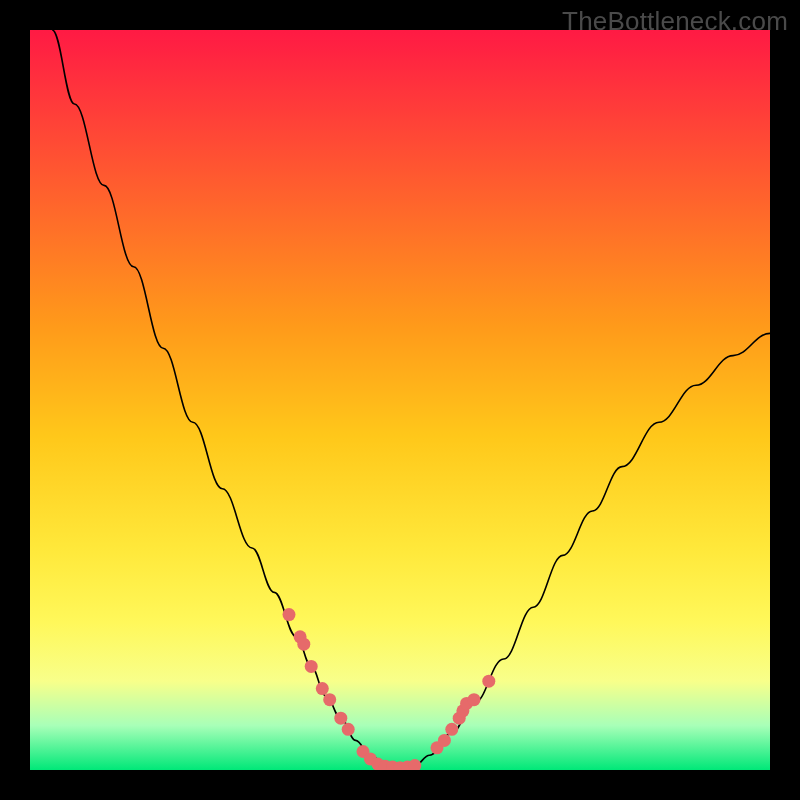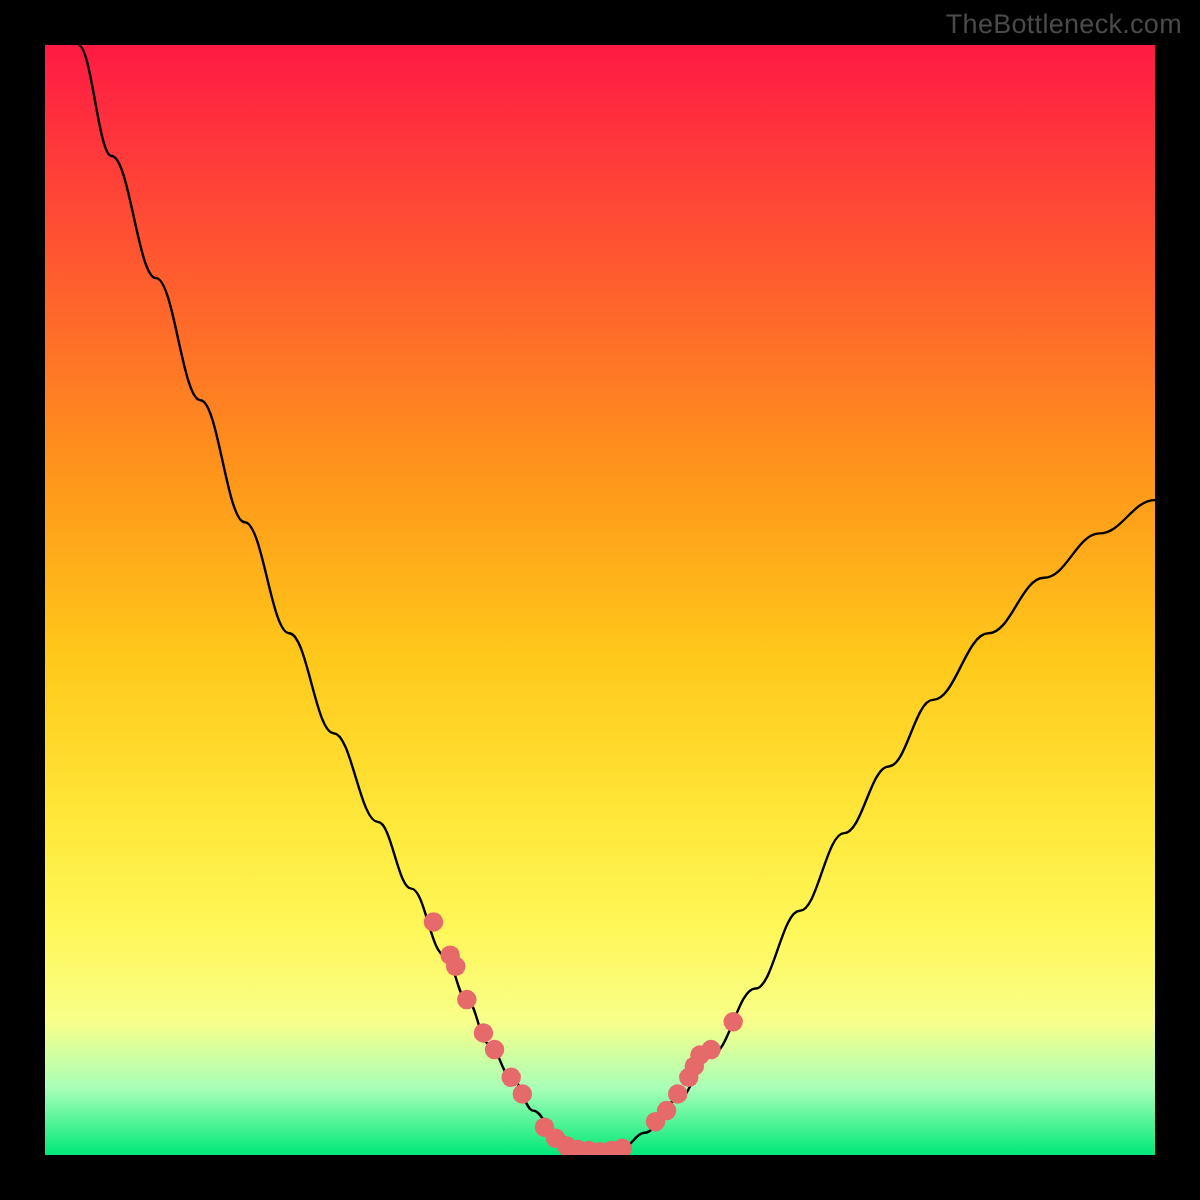--- a/index.html
+++ b/index.html
@@ -28,21 +28,21 @@
       #a8ffb8 94%,
       #00e878 100%
     );
     overflow: hidden;
   }
   .watermark {
     position: absolute;
     top: 6px;
     right: 12px;
     color: #4a4a4a;
-    font-size: 18px;
+    font-size: 26px;
     font-weight: 500;
     letter-spacing: 0.2px;
     z-index: 10;
   }
   svg.plot {
     position: absolute;
     left: 0; top: 0;
     width: 740px;
     height: 740px;
   }

